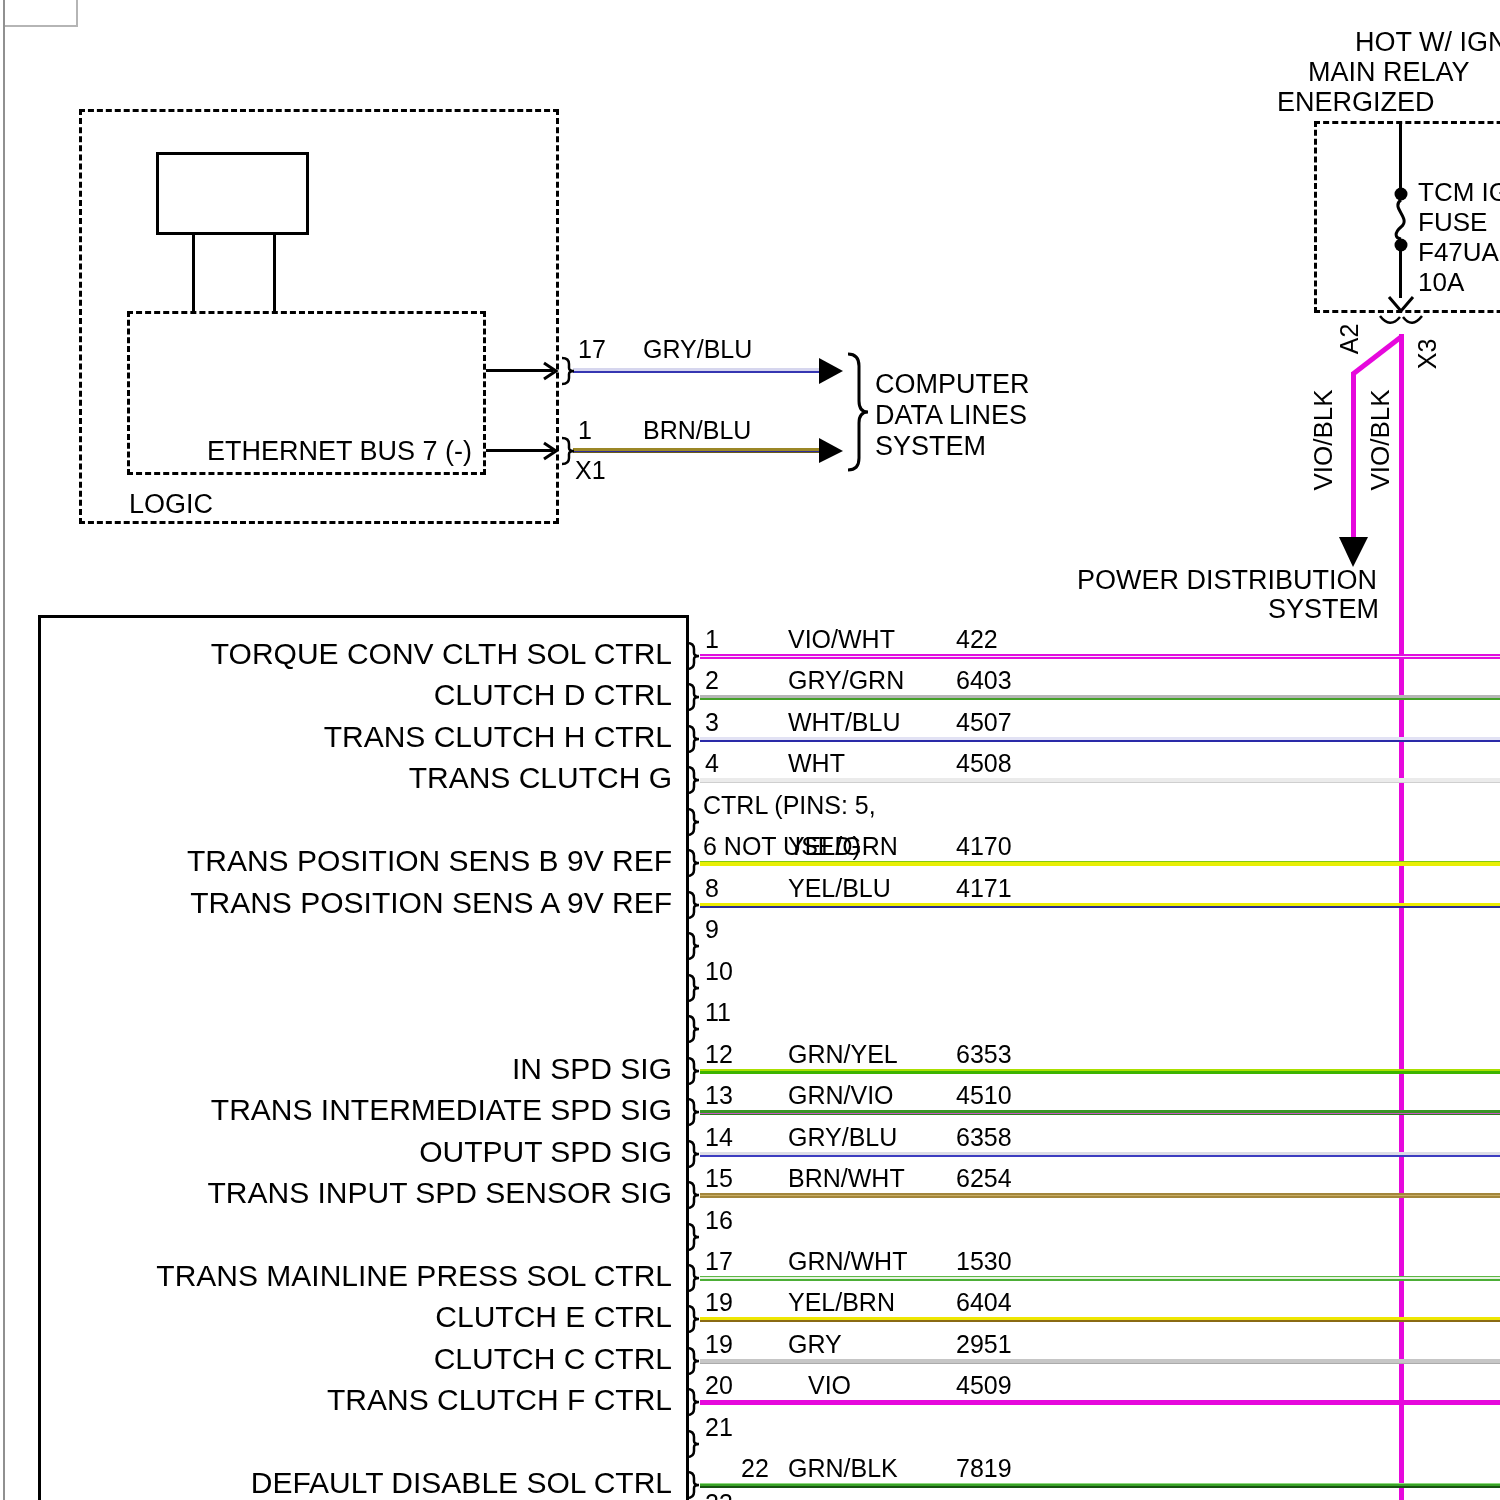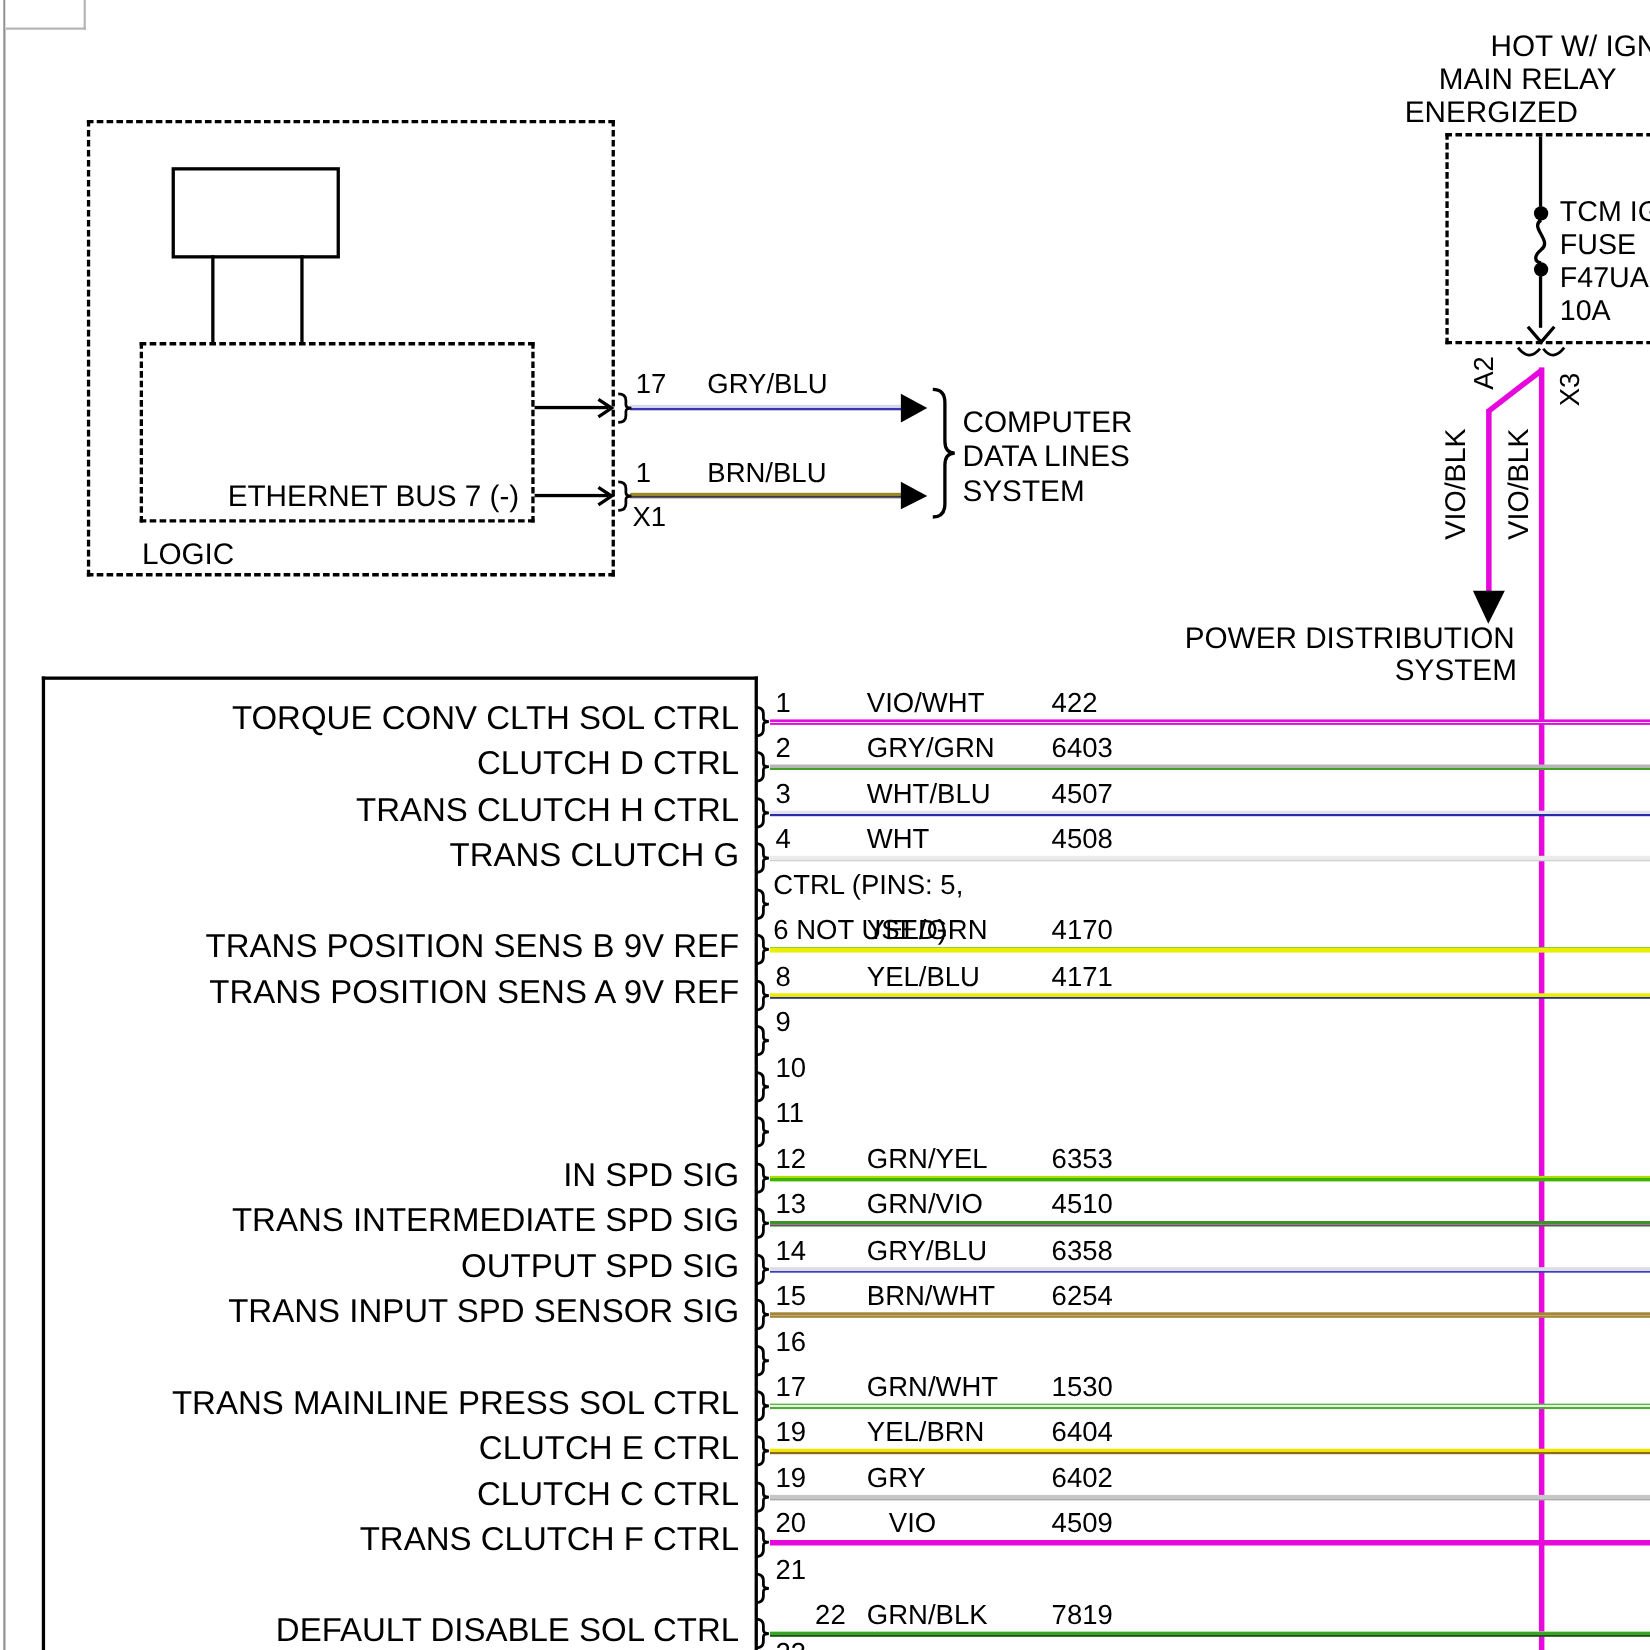--- a/index.html
+++ b/index.html
@@ -194,21 +194,21 @@
     <span class="txt" style="left:705px;top:1290px;">19</span>
     <span class="txt" style="left:788px;top:1290px;">YEL/BRN</span>
     <span class="txt" style="left:956px;top:1290px;">6404</span>
     <div class="rlabel" style="top:1304px;">CLUTCH E CTRL</div>
     <div class="wire w-yelbrn" style="top:1317px;"></div>
   </div>
 
   <div>
     <span class="txt" style="left:705px;top:1332px;">19</span>
     <span class="txt" style="left:788px;top:1332px;">GRY</span>
-    <span class="txt" style="left:956px;top:1332px;">6402</span>
+    <span class="txt" style="left:956px;top:1332px;">2951</span>
     <div class="rlabel" style="top:1346px;">CLUTCH C CTRL</div>
     <div class="wire w-gry" style="top:1359px;"></div>
   </div>
 
   <div>
     <span class="txt" style="left:705px;top:1373px;">20</span>
     <span class="txt" style="left:788px;top:1373px;margin-left:20px;">VIO</span>
     <span class="txt" style="left:956px;top:1373px;">4509</span>
     <div class="rlabel" style="top:1387px;">TRANS CLUTCH F CTRL</div>
     <div class="wire w-vio" style="top:1400px;"></div>

